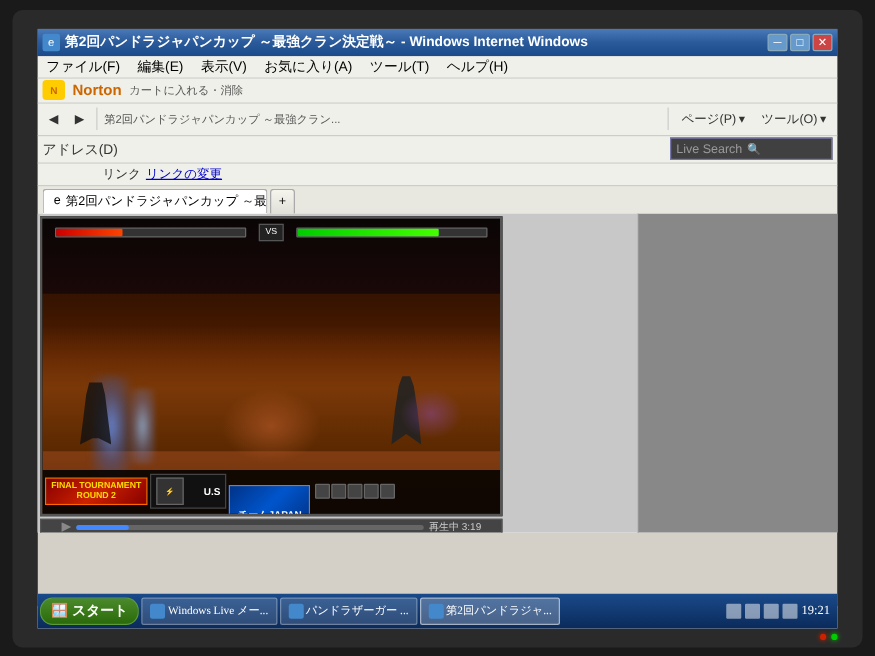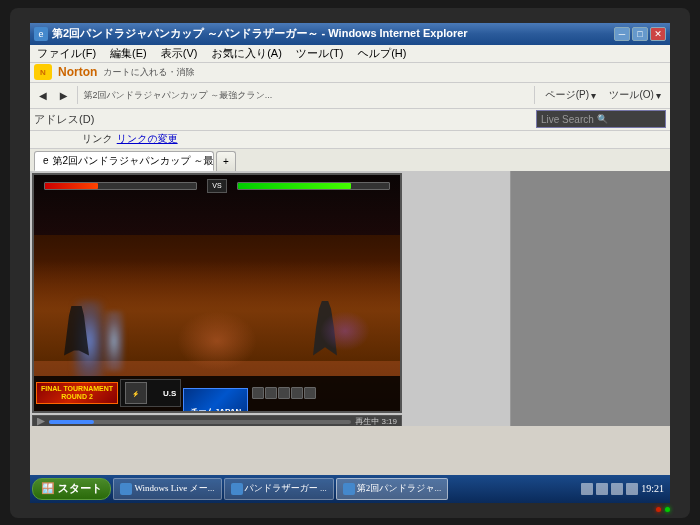--- a/index.html
+++ b/index.html
@@ -436,21 +436,21 @@
     .video-controls {
       position: absolute;
       top: 244px;
       left: 2px;
       width: 370px;
       height: 14px;
       background: #444;
       border: 1px solid #555;
       display: flex;
       align-items: center;
-      padding: 0 4px;
+      padding: 0 16px;
       gap: 4px;
     }
 
     .play-btn-small {
       width: 8px;
       height: 8px;
       background: #888;
       clip-path: polygon(0% 0%, 100% 50%, 0% 100%);
     }
 
@@ -672,21 +672,21 @@
 </head>
 <body>
 
 <div class="monitor-outer">
   <div class="monitor-screen">
     <div class="ie-window">
 
       <div class="title-bar">
         <div class="title-bar-left">
           <div class="title-bar-icon">e</div>
-          <span class="title-bar-text">第2回パンドラジャパンカップ ～パンドラザーガー～ - Windows Internet Explorer</span>
+          <span class="title-bar-text">第2回パンドラジャパンカップ ～最強クラン決定戦～ - Windows Internet Windows</span>
         </div>
         <div class="title-bar-buttons">
           <div class="title-btn">─</div>
           <div class="title-btn">□</div>
           <div class="title-btn close">✕</div>
         </div>
       </div>
 
       <div class="menu-bar">
         <span class="menu-item">ファイル(F)</span>

